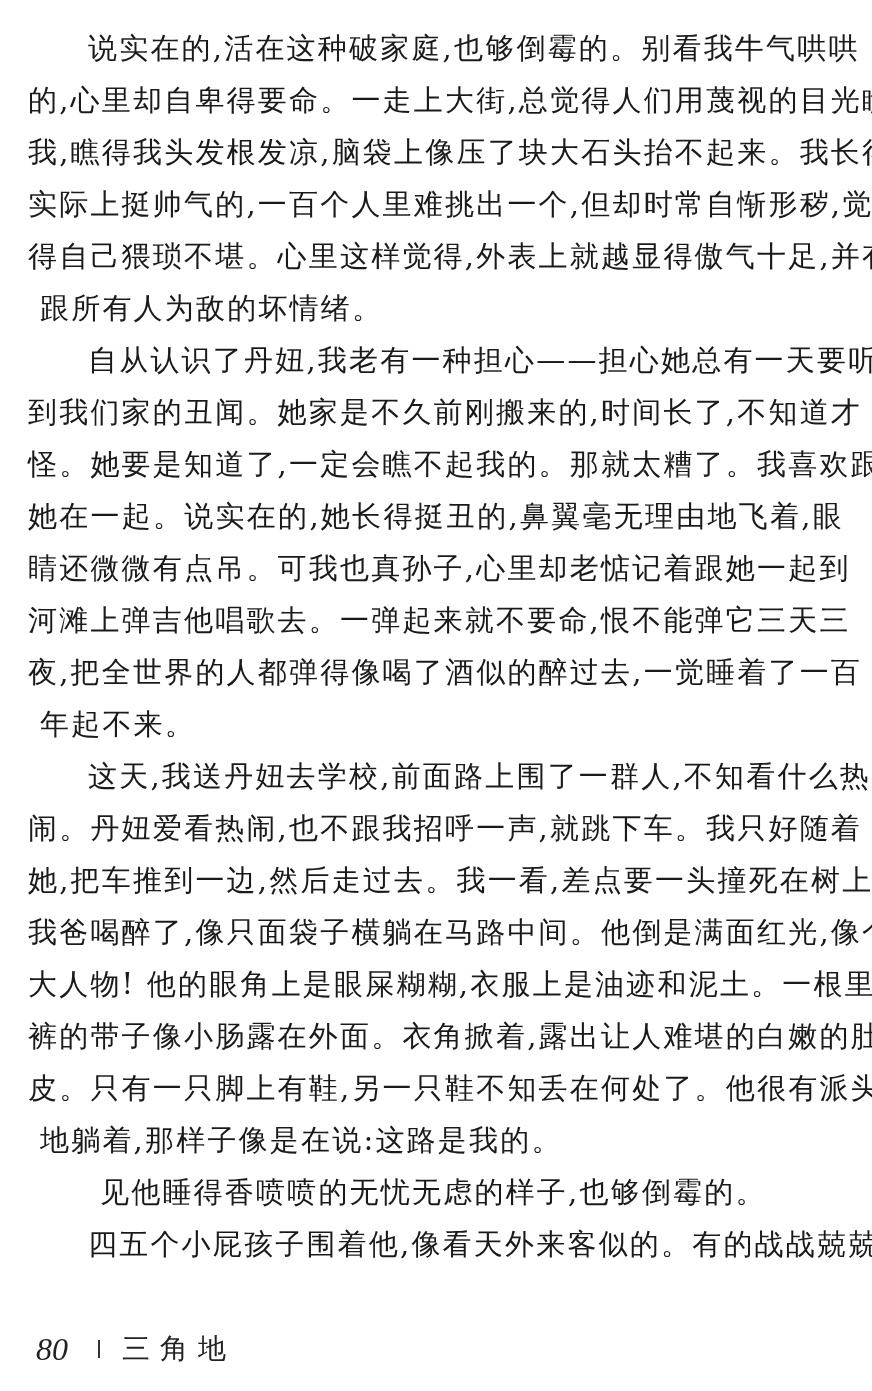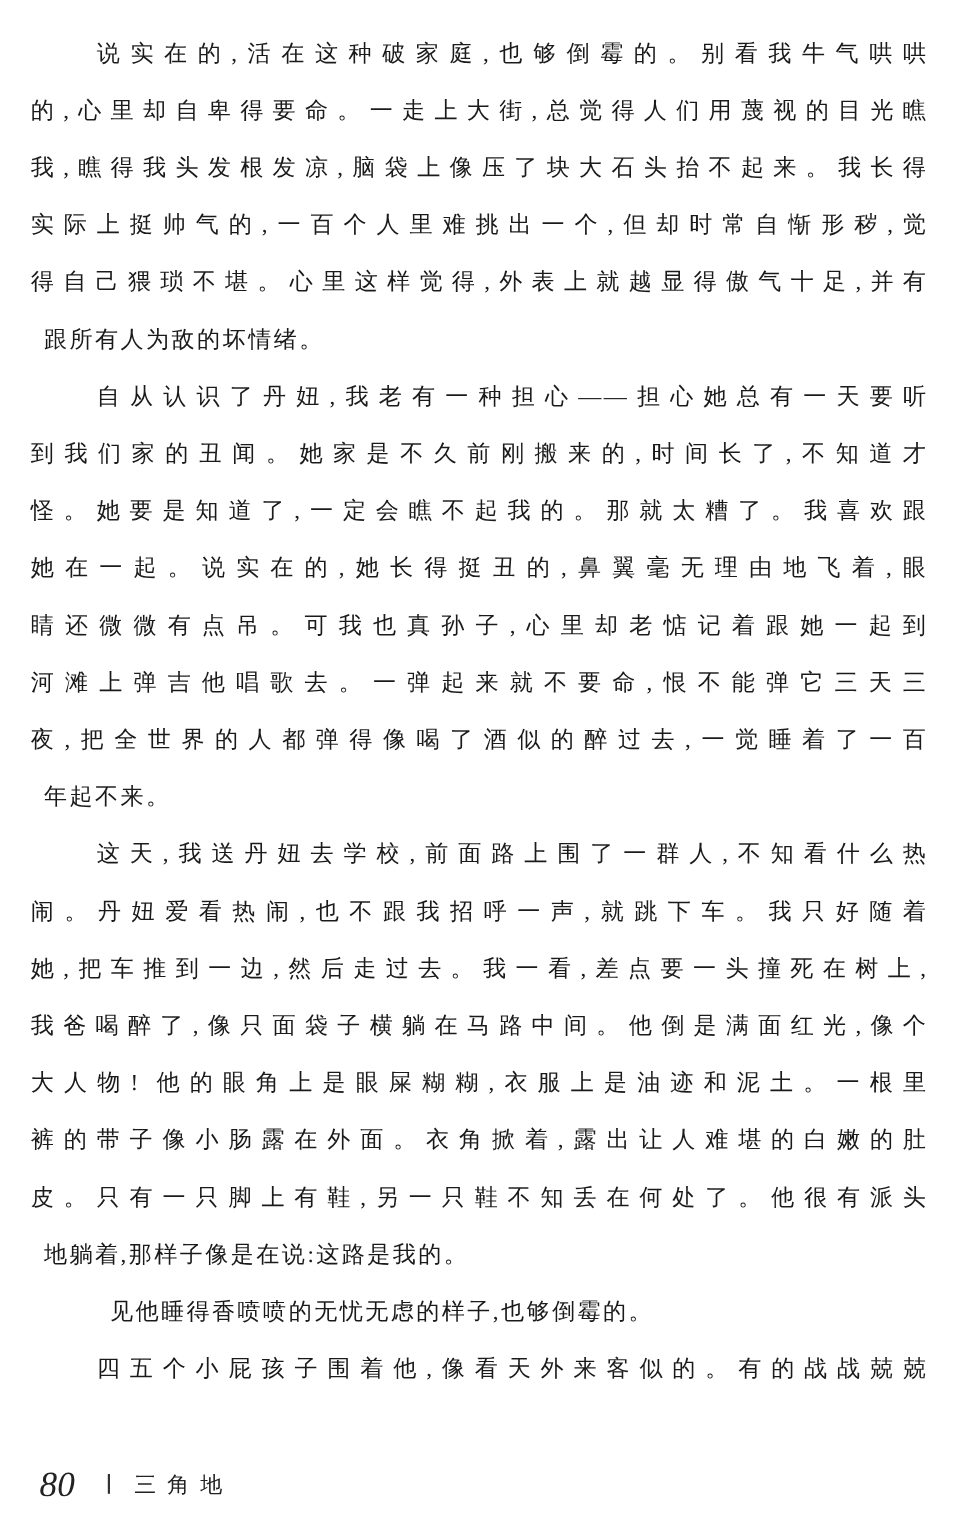--- a/index.html
+++ b/index.html
@@ -17,27 +17,26 @@
     }
     .page-body {
       position: absolute;
       left: 28px;
       top: 22px;
       width: 816px;
     }
     .line {
       height: 52px;
       line-height: 52px;
-      font-size: 21px;
+      font-size: 29px;
       white-space: nowrap;
       letter-spacing: 2.2px;
       text-align: justify;
       text-align-last: justify;
       display: block;
-      font-family: Liberation Serif, serif;
     }
     .line.last {
       text-align-last: left;
       margin-left: 12px;
     }
     .line.indent {
       padding-left: 60px;
     }
     .footer {
       position: absolute;
@@ -56,21 +55,21 @@
     .footer-divider {
       display: inline-block;
       width: 2px;
       height: 18px;
       background: #333;
       margin-left: 30px;
       margin-right: 22px;
     }
     .book-title {
       font-family: "DejaVu Sans", "Liberation Sans", sans-serif;
-      font-size: 20px;
+      font-size: 28px;
       letter-spacing: 10px;
     }
   </style>
 </head>
 <body>
 
 <div class="page-body" id="page-body">
     <div class="line indent">说实在的,活在这种破家庭,也够倒霉的。别看我牛气哄哄</div>
     <div class="line">的,心里却自卑得要命。一走上大街,总觉得人们用蔑视的目光瞧</div>
     <div class="line">我,瞧得我头发根发凉,脑袋上像压了块大石头抬不起来。我长得</div>

